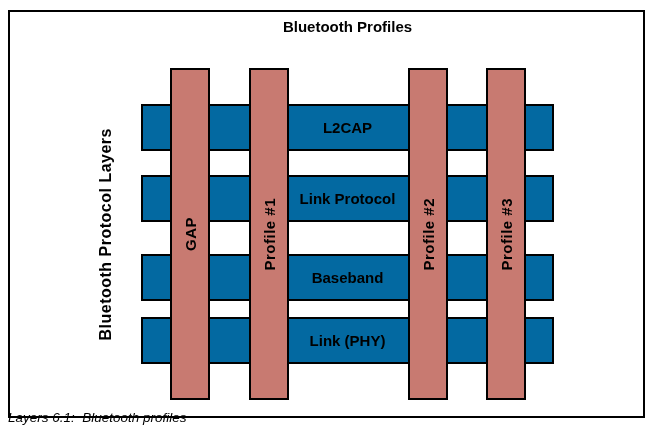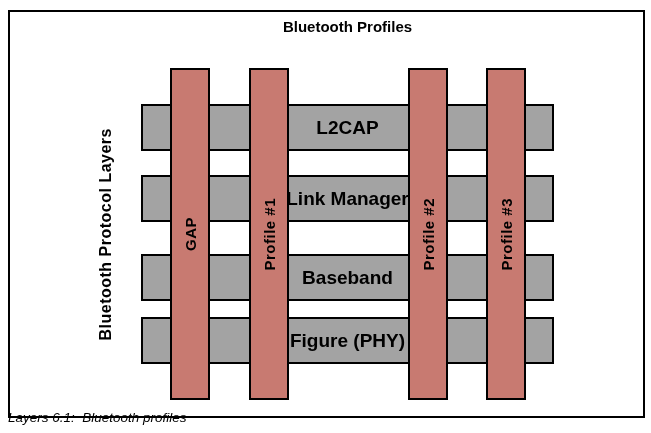--- a/index.html
+++ b/index.html
@@ -52,27 +52,27 @@
   .vtext {
     writing-mode: vertical-rl;
     transform: rotate(180deg);
     white-space: nowrap;
   }
   .layer-bar {
     position: absolute;
     left: 131px;
     width: 413px;
     height: 47px;
-    background: #a3a3a3;
+    background: #0369a1;
     border: 2px solid #000000;
     box-sizing: border-box;
     display: flex;
     align-items: center;
     justify-content: center;
-    font-size: 19px;
+    font-size: 15px;
     font-weight: bold;
     color: #000000;
     z-index: 1;
   }
   .layer-0 { top: 92px; }
   .layer-1 { top: 163px; }
   .layer-2 { top: 242px; }
   .layer-3 { top: 305px; }
   .profile-bar {
     position: absolute;
@@ -115,27 +115,27 @@
     <div class="figure-title">Bluetooth Profiles</div>
 
     <div class="side-label">
       <span class="vtext">Bluetooth Protocol Layers</span>
     </div>
 
     <div class="layer-bar layer-0">
       <span>L2CAP</span>
     </div>
     <div class="layer-bar layer-1">
-      <span>Link Manager</span>
+      <span>Link Protocol</span>
     </div>
     <div class="layer-bar layer-2">
       <span>Baseband</span>
     </div>
     <div class="layer-bar layer-3">
-      <span>Figure (PHY)</span>
+      <span>Link (PHY)</span>
     </div>
 
     <div class="profile-bar profile-0">
       <span class="vtext">GAP</span>
     </div>
     <div class="profile-bar profile-1">
       <span class="vtext">Profile #1</span>
     </div>
     <div class="profile-bar profile-2">
       <span class="vtext">Profile #2</span>

